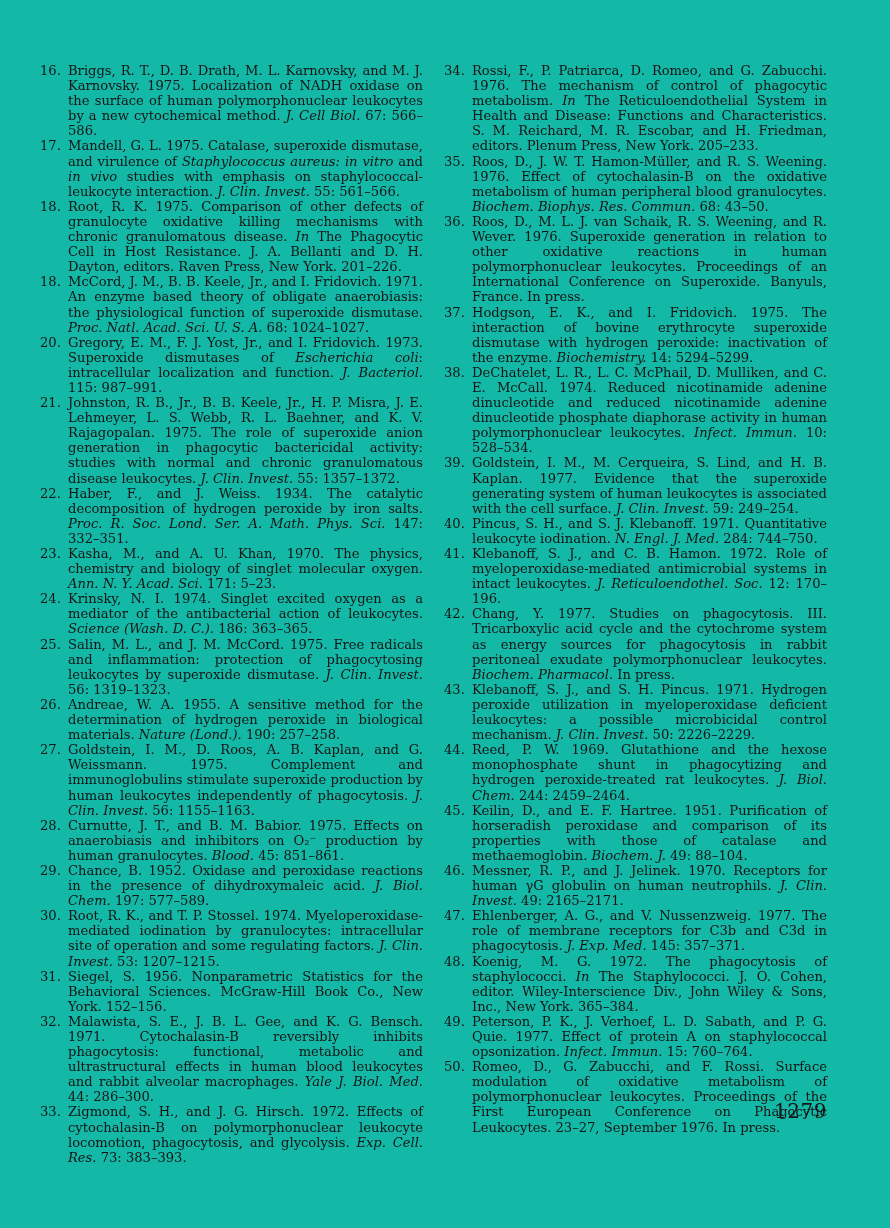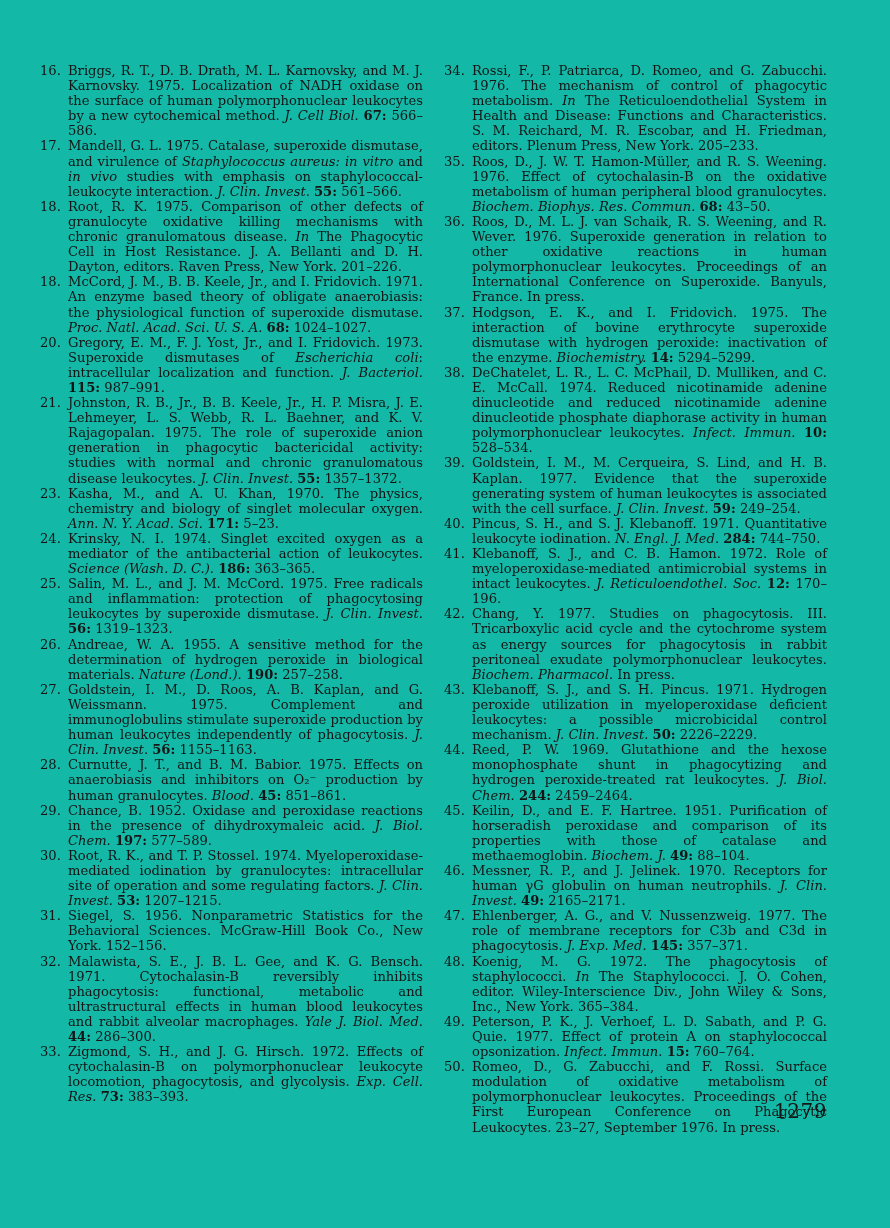--- a/index.html
+++ b/index.html
@@ -34,21 +34,21 @@
     font-size: 13.1px;
     line-height: 15.1px;
     hyphens: auto;
     -webkit-hyphens: auto;
   }
   .ref-num {
     position: absolute;
     left: 0;
     top: 0;
   }
-  .ref b { font-weight: bold; }
+  .ref b { font-weight: normal; }
   .ref i { font-style: italic; }
   .footer {
     position: absolute;
     top: 1099px;
     left: 40px;
     width: 787px;
     display: flex;
     justify-content: flex-end;
     align-items: baseline;
     gap: 34px;
@@ -69,20 +69,21 @@
 
 <div class="page">
   <div class="columns">
     <div class="col" id="col-left">
         <div class="ref"><span class="ref-num">16.</span><span class="ref-body"><span>Briggs, R. T., D. B. Drath, M. L. Karnovsky, and M. J. Karnovsky. 1975. Localization of NADH oxidase on the surface of human polymorphonuclear leukocytes by a new cytochemical method. </span><i>J. Cell Biol.</i><span> </span><b>67:</b><span> 566–586.</span></span></div>
         <div class="ref"><span class="ref-num">17.</span><span class="ref-body"><span>Mandell, G. L. 1975. Catalase, superoxide dismutase, and virulence of </span><i>Staphylococcus aureus: in vitro</i><span> and </span><i>in vivo</i><span> studies with emphasis on staphylococcal-leukocyte interaction. </span><i>J. Clin. Invest.</i><span> </span><b>55:</b><span> 561–566.</span></span></div>
         <div class="ref"><span class="ref-num">18.</span><span class="ref-body"><span>Root, R. K. 1975. Comparison of other defects of granulocyte oxidative killing mechanisms with chronic granulomatous disease. </span><i>In</i><span> The Phagocytic Cell in Host Resistance. J. A. Bellanti and D. H. Dayton, editors. Raven Press, New York. 201–226.</span></span></div>
         <div class="ref"><span class="ref-num">18.</span><span class="ref-body"><span>McCord, J. M., B. B. Keele, Jr., and I. Fridovich. 1971. An enzyme based theory of obligate anaerobiasis: the physiological function of superoxide dismutase. </span><i>Proc. Natl. Acad. Sci. U. S. A.</i><span> </span><b>68:</b><span> 1024–1027.</span></span></div>
         <div class="ref"><span class="ref-num">20.</span><span class="ref-body"><span>Gregory, E. M., F. J. Yost, Jr., and I. Fridovich. 1973. Superoxide dismutases of </span><i>Escherichia coli</i><span>: intracellular localization and function. </span><i>J. Bacteriol.</i><span> </span><b>115:</b><span> 987–991.</span></span></div>
         <div class="ref"><span class="ref-num">21.</span><span class="ref-body"><span>Johnston, R. B., Jr., B. B. Keele, Jr., H. P. Misra, J. E. Lehmeyer, L. S. Webb, R. L. Baehner, and K. V. Rajagopalan. 1975. The role of superoxide anion generation in phagocytic bactericidal activity: studies with normal and chronic granulomatous disease leukocytes. </span><i>J. Clin. Invest.</i><span> </span><b>55:</b><span> 1357–1372.</span></span></div>
+        <div class="ref"><span class="ref-num">22.</span><span class="ref-body"><span>Haber, F., and J. Weiss. 1934. The catalytic decomposition of hydrogen peroxide by iron salts. </span><i>Proc. R. Soc. Lond. Ser. A. Math. Phys. Sci.</i><span> </span><b>147:</b><span> 332–351.</span></span></div>
         <div class="ref"><span class="ref-num">23.</span><span class="ref-body"><span>Kasha, M., and A. U. Khan, 1970. The physics, chemistry and biology of singlet molecular oxygen. </span><i>Ann. N. Y. Acad. Sci.</i><span> </span><b>171:</b><span> 5–23.</span></span></div>
         <div class="ref"><span class="ref-num">24.</span><span class="ref-body"><span>Krinsky, N. I. 1974. Singlet excited oxygen as a mediator of the antibacterial action of leukocytes. </span><i>Science (Wash. D. C.).</i><span> </span><b>186:</b><span> 363–365.</span></span></div>
         <div class="ref"><span class="ref-num">25.</span><span class="ref-body"><span>Salin, M. L., and J. M. McCord. 1975. Free radicals and inflammation: protection of phagocytosing leukocytes by superoxide dismutase. </span><i>J. Clin. Invest.</i><span> </span><b>56:</b><span> 1319–1323.</span></span></div>
         <div class="ref"><span class="ref-num">26.</span><span class="ref-body"><span>Andreae, W. A. 1955. A sensitive method for the determination of hydrogen peroxide in biological materials. </span><i>Nature (Lond.).</i><span> </span><b>190:</b><span> 257–258.</span></span></div>
         <div class="ref"><span class="ref-num">27.</span><span class="ref-body"><span>Goldstein, I. M., D. Roos, A. B. Kaplan, and G. Weissmann. 1975. Complement and immunoglobulins stimulate superoxide production by human leukocytes independently of phagocytosis. </span><i>J. Clin. Invest.</i><span> </span><b>56:</b><span> 1155–1163.</span></span></div>
         <div class="ref"><span class="ref-num">28.</span><span class="ref-body"><span>Curnutte, J. T., and B. M. Babior. 1975. Effects on anaerobiasis and inhibitors on O₂⁻ production by human granulocytes. </span><i>Blood.</i><span> </span><b>45:</b><span> 851–861.</span></span></div>
         <div class="ref"><span class="ref-num">29.</span><span class="ref-body"><span>Chance, B. 1952. Oxidase and peroxidase reactions in the presence of dihydroxymaleic acid. </span><i>J. Biol. Chem.</i><span> </span><b>197:</b><span> 577–589.</span></span></div>
         <div class="ref"><span class="ref-num">30.</span><span class="ref-body"><span>Root, R. K., and T. P. Stossel. 1974. Myeloperoxidase-mediated iodination by granulocytes: intracellular site of operation and some regulating factors. </span><i>J. Clin. Invest.</i><span> </span><b>53:</b><span> 1207–1215.</span></span></div>
         <div class="ref"><span class="ref-num">31.</span><span class="ref-body"><span>Siegel, S. 1956. Nonparametric Statistics for the Behavioral Sciences. McGraw-Hill Book Co., New York. 152–156.</span></span></div>
         <div class="ref"><span class="ref-num">32.</span><span class="ref-body"><span>Malawista, S. E., J. B. L. Gee, and K. G. Bensch. 1971. Cytochalasin-B reversibly inhibits phagocytosis: functional, metabolic and ultrastructural effects in human blood leukocytes and rabbit alveolar macrophages. </span><i>Yale J. Biol. Med.</i><span> </span><b>44:</b><span> 286–300.</span></span></div>

